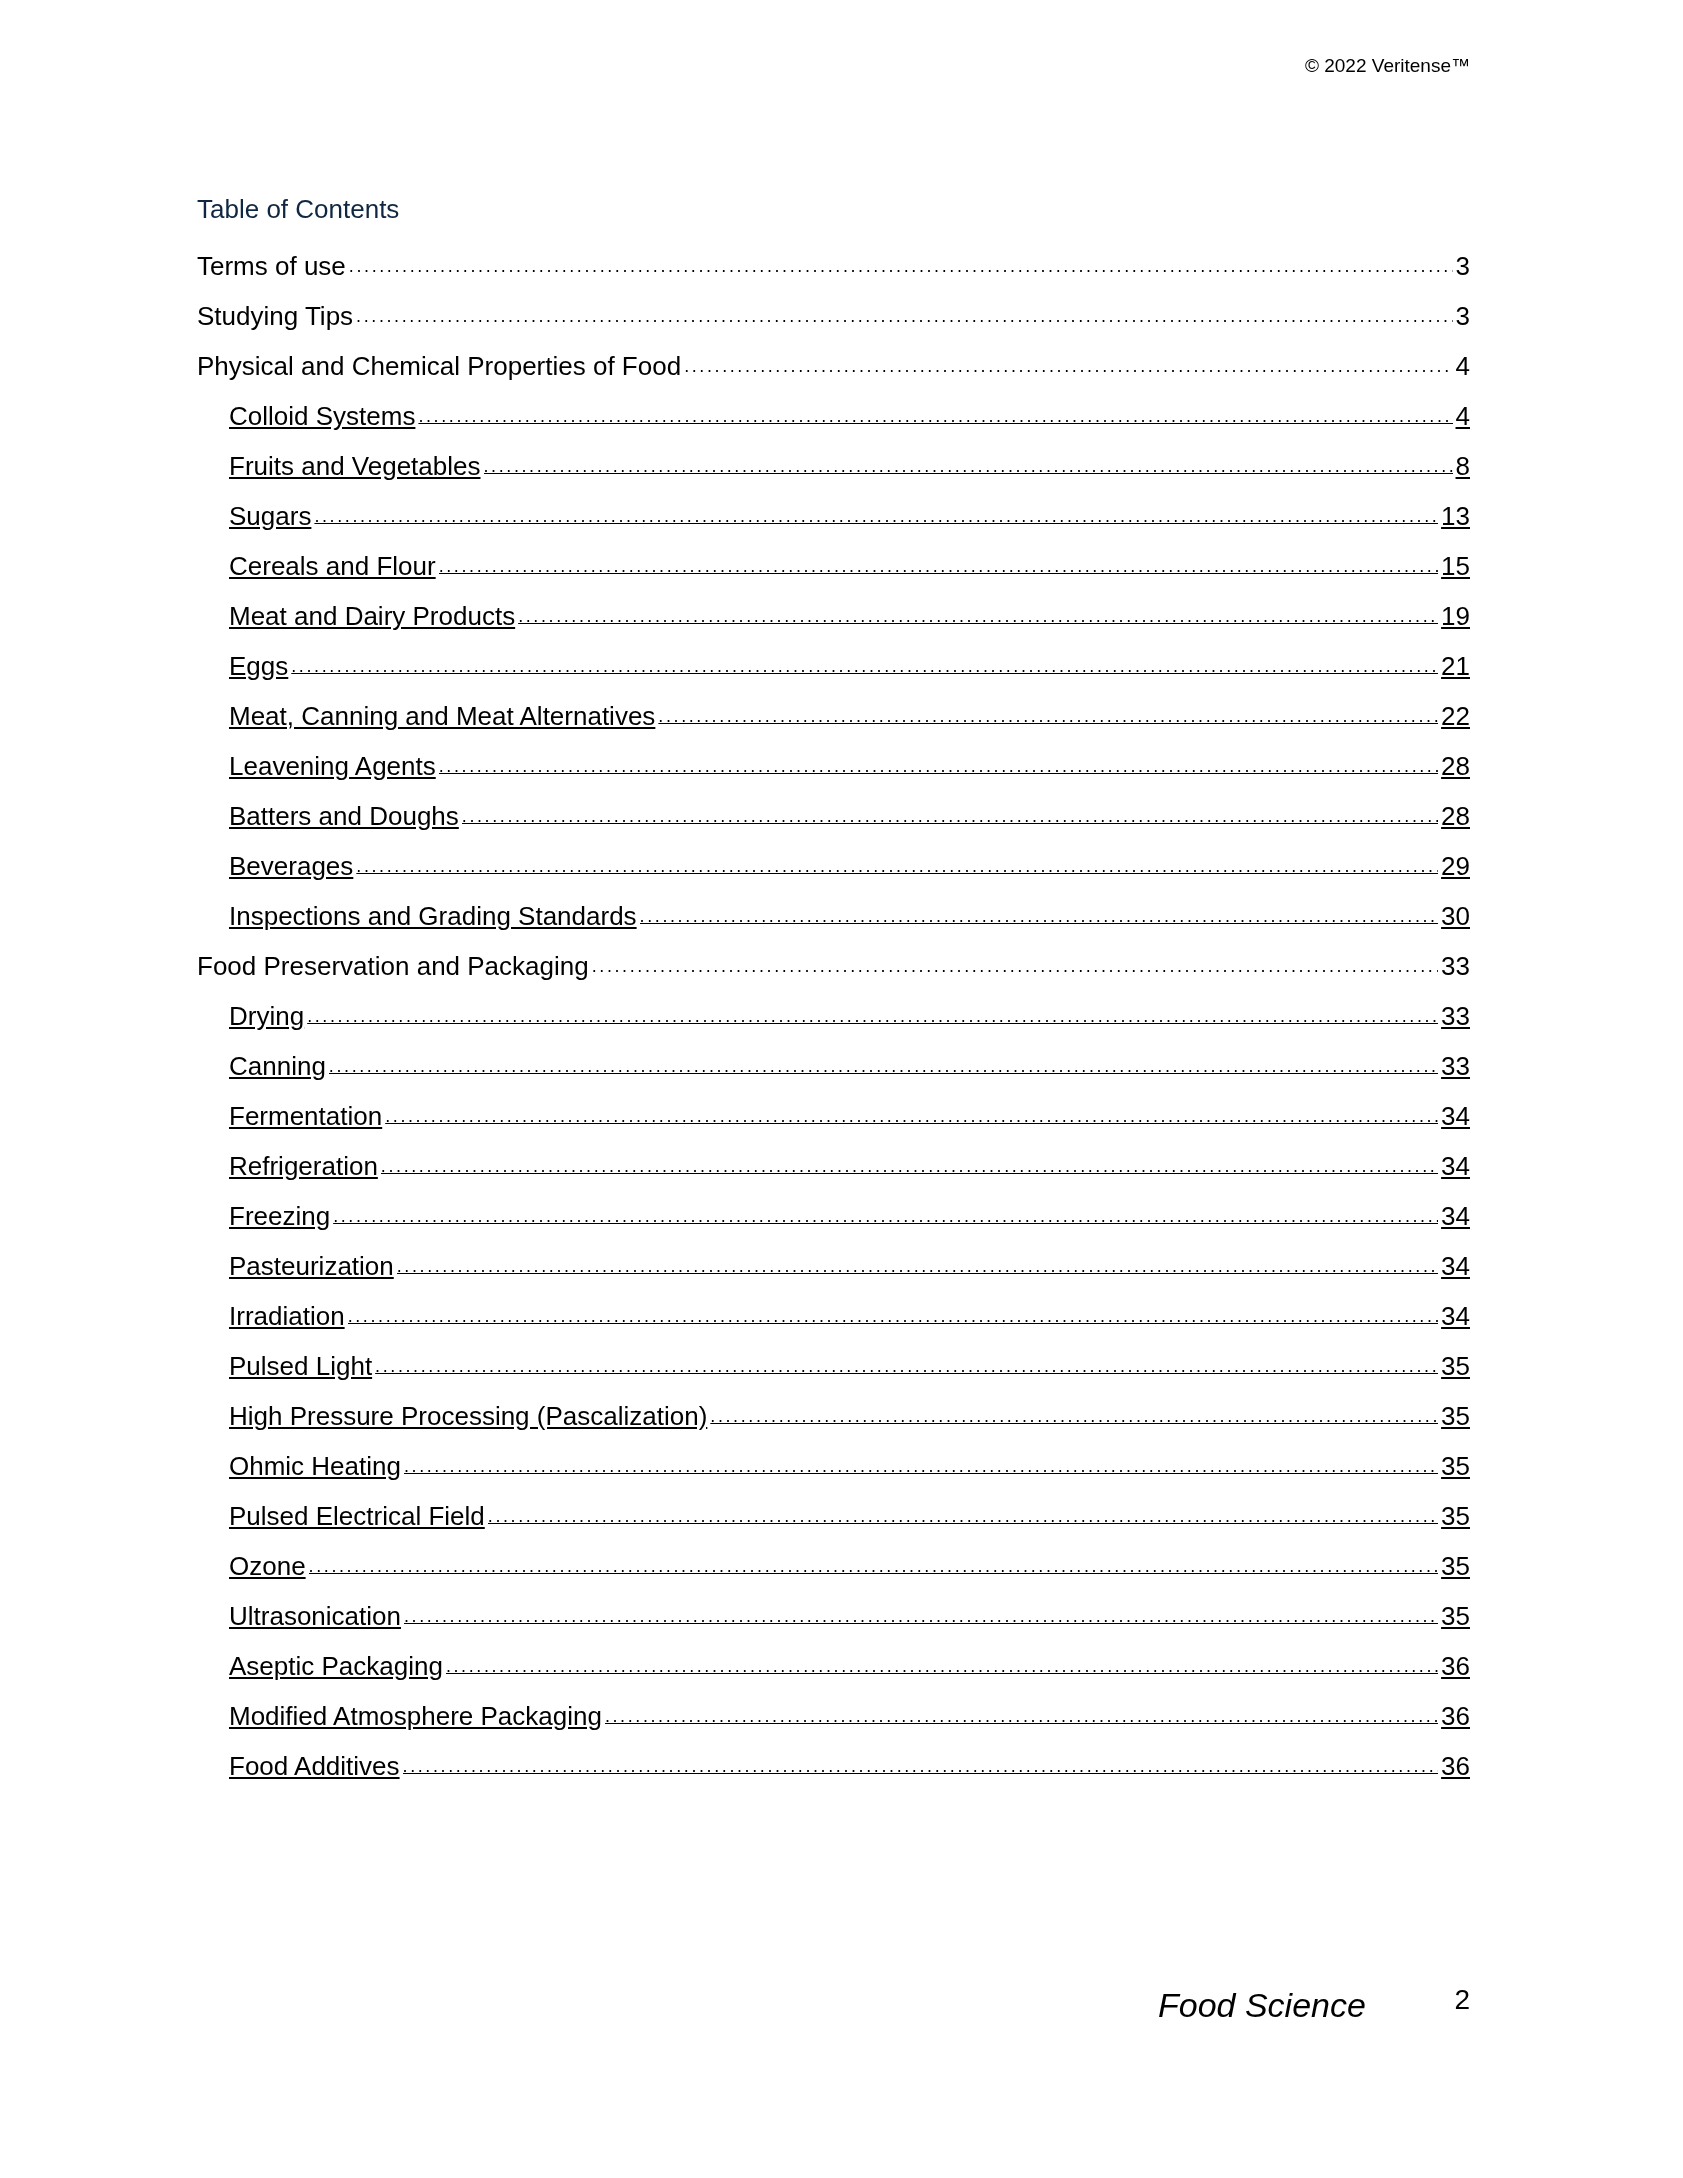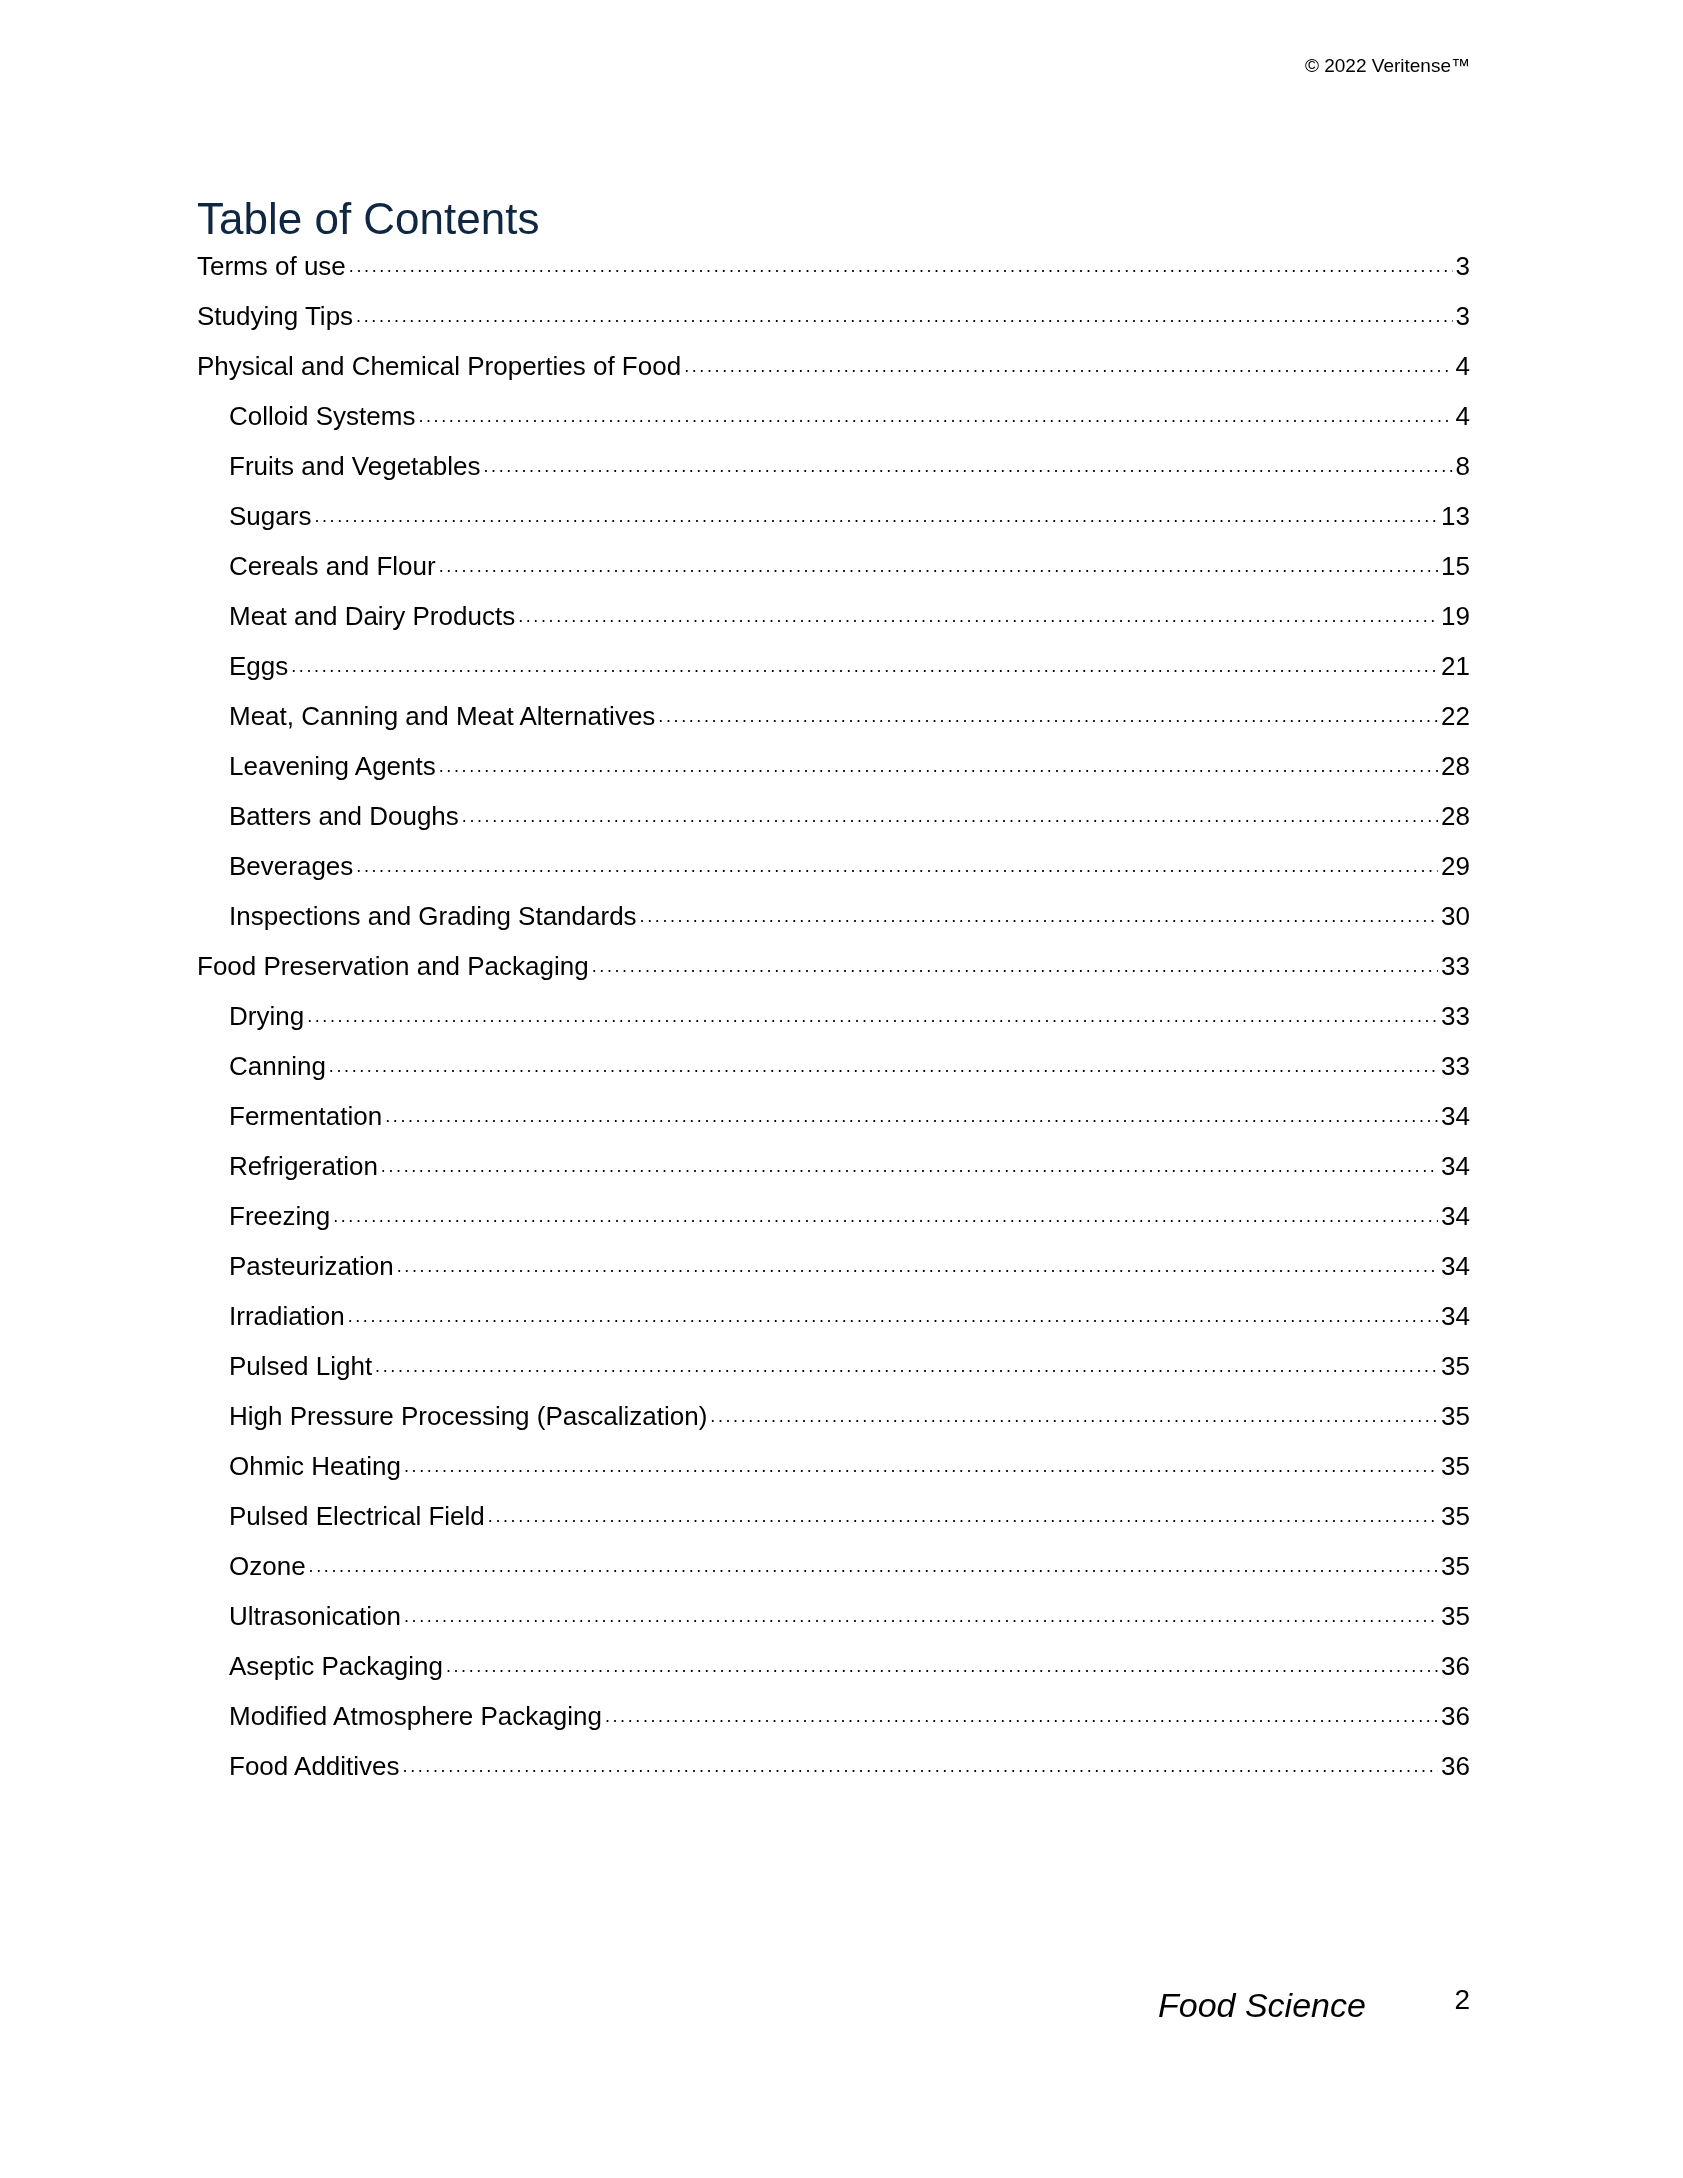--- a/index.html
+++ b/index.html
@@ -1,22 +1,22 @@
 <!DOCTYPE html>
 <html><head>
 <meta charset="utf-8">
 <style>
   html, body { margin: 0; padding: 0; background: #ffffff; }
   body { width: 1683px; height: 2178px; position: relative; overflow: hidden;
          font-family: "Liberation Sans", sans-serif; color: #000; }
   .copyright { position: absolute; top: 55px; right: 213px; font-size: 19px; }
-  .title { position: absolute; left: 197px; top: 194px; font-size: 44px; color: #0f2742; font-weight: normal; margin: 0; }
+  .title { position: absolute; left: 197px; top: 194px; font-size: 26px; color: #0f2742; font-weight: normal; margin: 0; }
   .toc { position: absolute; left: 197px; top: 241px; width: 1273px; list-style: none; margin: 0; padding: 0; }
   .toc li { display: flex; align-items: center; height: 50px; font-size: 26px; line-height: 36px; }
-  .toc li.lvl2 { padding-left: 32px; }
+  .toc li.lvl2 { padding-left: 32px; text-decoration: underline; }
   .toc .label { white-space: nowrap; }
   .toc .leader { flex: 1; overflow: hidden; white-space: nowrap; margin: 0 3px; font-size: 18px; letter-spacing: 2.6px; color: #000; }
   .toc .leader::after { content: "..........................................................................................................................................................................................................................................................................................."; }
   .toc .page { white-space: nowrap; text-align: right; }
   .footer-title { position: absolute; top: 1986px; left: 1158px; font-size: 34px; font-style: italic; }
   .footer-page { position: absolute; top: 1984px; right: 213px; font-size: 28px; }
 </style>
 </head>
 <body>
 

